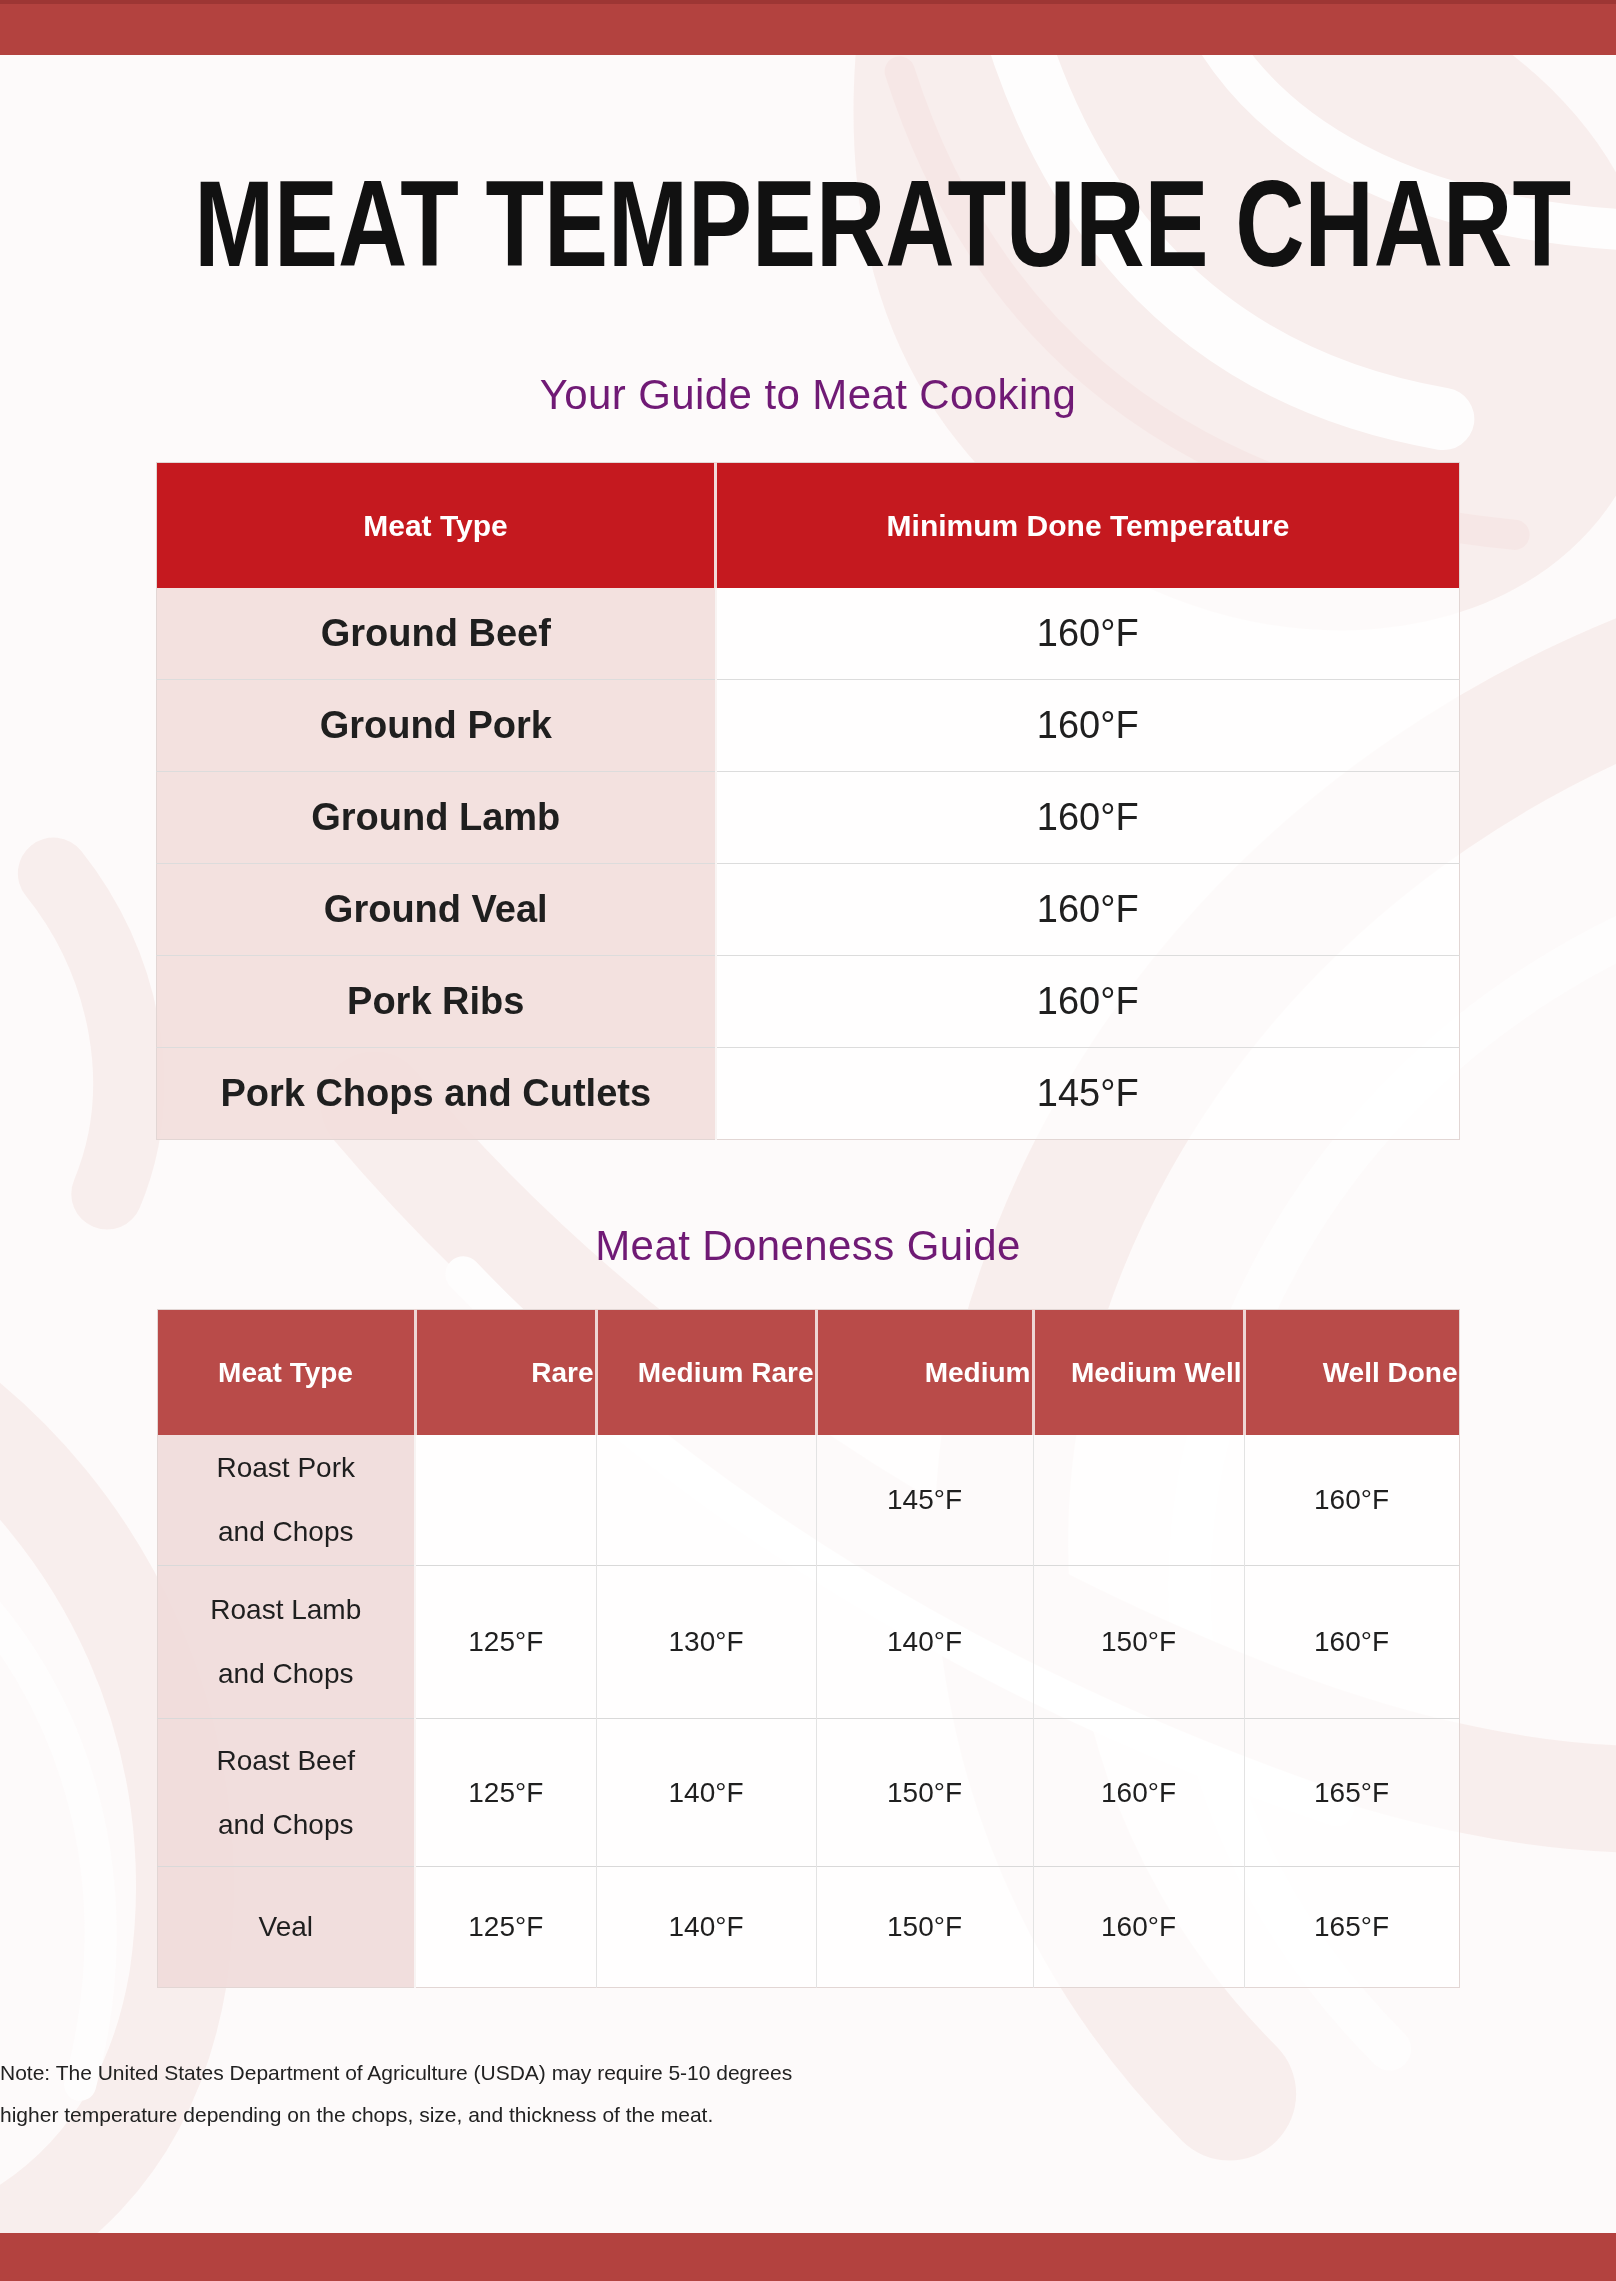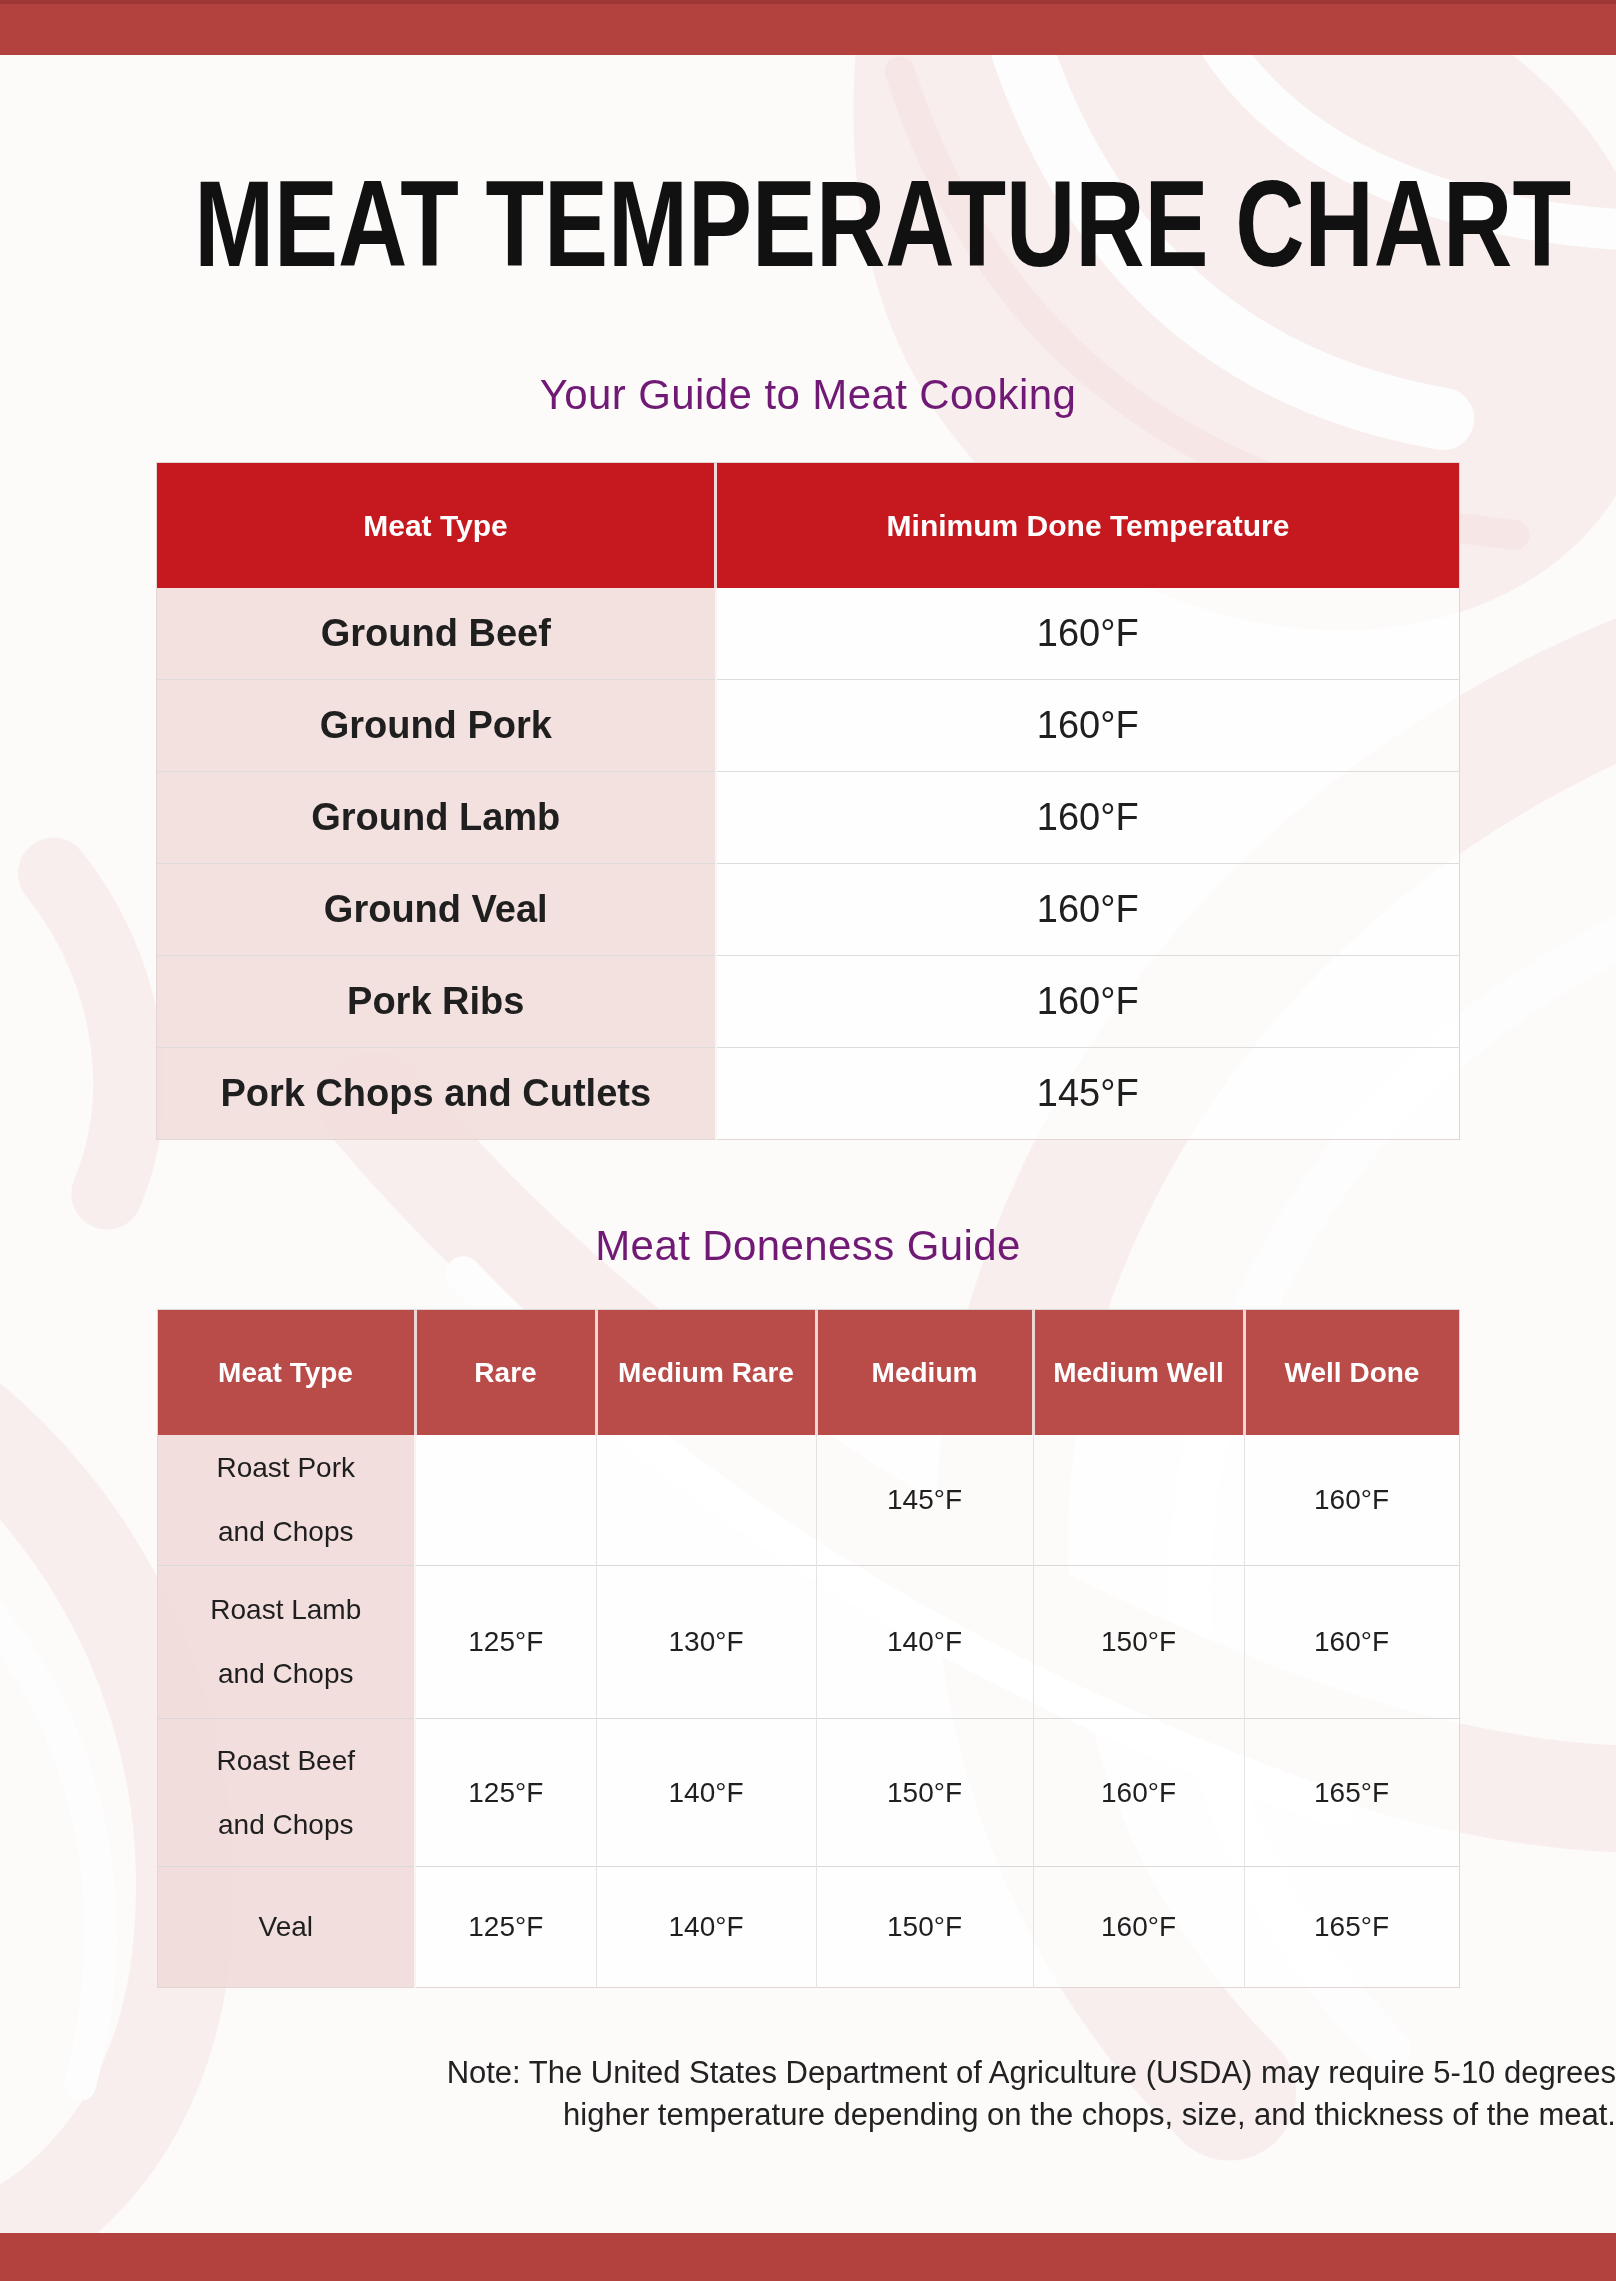--- a/index.html
+++ b/index.html
@@ -47,36 +47,36 @@
   .t1 td.meat{
     background:rgba(242,223,221,0.93);font-weight:700;
     border-right:2.7px solid #f8f4f3;
   }
   .t1 td.temp{background:rgba(255,255,255,0.72);font-weight:400;}
   .t2{width:1302px;margin-top:39px;border:0.9px solid #e2d6d4;}
   .t2 th{
     height:123px;background:#b94b49;color:#ffffff;
     font-size:28px;font-weight:700;text-align:center;vertical-align:middle;
   }
-  .t2 th + th{border-left:3.6px solid #eed6d4;}
+  .t2 th + th{border-left:3.6px solid #eed6d4;text-align:right;}
   .t2 td{
     text-align:center;vertical-align:middle;font-size:28px;font-weight:400;
     background:rgba(255,255,255,0.72);
   }
   .t2 td + td{border-left:1.8px solid #e3e3e3;}
   .t2 tbody tr + tr td{border-top:1.8px solid #d9d9d9;}
   .t2 td.meat{background:rgba(240,220,218,0.93);border-right:2.7px solid #f8f4f3;}
   .t2 td.meat span{display:block;line-height:64px;}
   .t2 tbody tr:nth-child(1) td{height:125px;}
   .t2 tbody tr:nth-child(2) td{height:150px;}
   .t2 tbody tr:nth-child(3) td{height:145px;}
   .t2 tbody tr:nth-child(4) td{height:118px;}
   
   .note{
-    margin-top:64px;text-align:right;font-size:31px;line-height:42px;color:#222;
+    margin-top:64px;text-align:left;font-size:21px;line-height:42px;color:#222;
   }
   .note span{display:block;}
 </style>
 </head>
 <body>
 
 <svg class="watermark" viewBox="0 0 1814 2560" xmlns="http://www.w3.org/2000/svg" aria-hidden="true">
   <g opacity="0.6">
     <path d="M 980 -80 C 1450 -160 1900 60 1860 420 C 1830 700 1500 780 1250 640
              C 1050 530 900 320 980 -80 Z" fill="#f6e7e5"></path>

